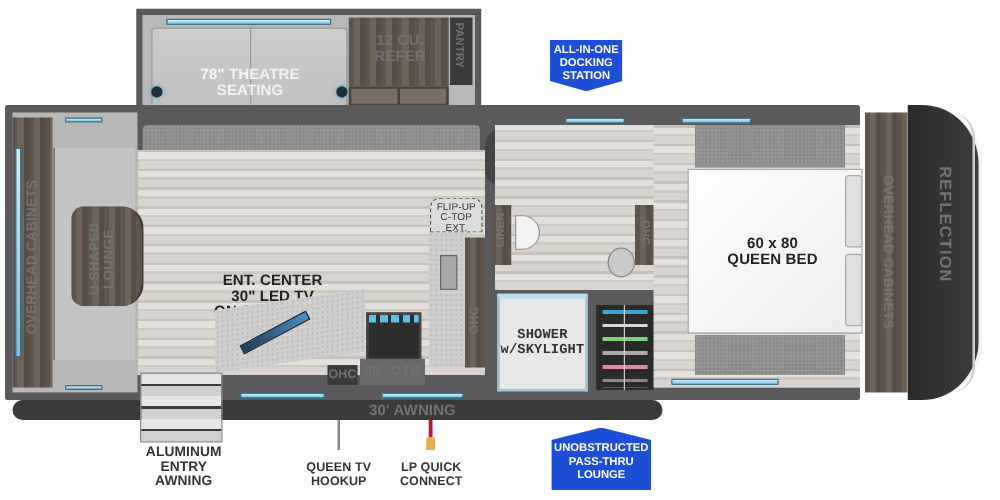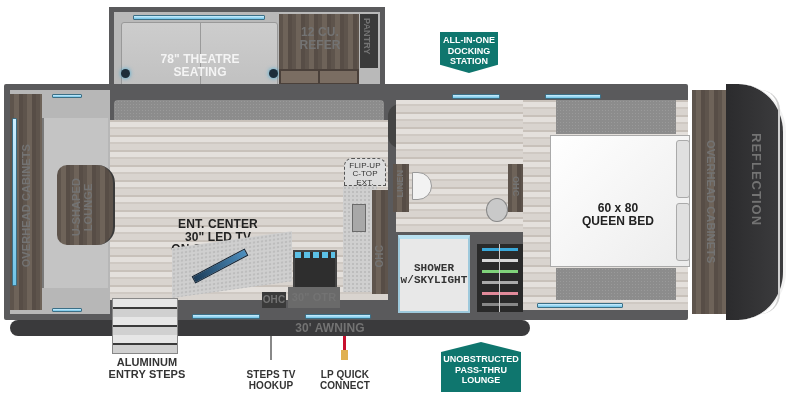--- a/index.html
+++ b/index.html
@@ -17,21 +17,21 @@
     background:
       repeating-linear-gradient(0deg, #d9d4cf 0 6px, #cfc9c3 6px 8px, #e4e0dc 8px 13px, #c8c1ba 13px 15px),
       #d8d3ce;
   }
   .wood-dark {
     background: repeating-linear-gradient(90deg, #5e544c 0 4px, #6e6359 4px 9px, #574d46 9px 13px);
   }
   .carpet { background: #8c8c8c; background-image: radial-gradient(#9a9a9a 1px, transparent 1px); background-size: 3px 3px; }
   .led { background: linear-gradient(180deg, #cfefff, #6fc3e6); border: 1px solid #3b6f86; border-radius: 1px; }
   .counter { background: #cfcfcf; background-image: radial-gradient(#bdbdbd 1px, transparent 1px); background-size: 4px 4px; }
-  .callout { background: #0f766e; color: #fff; font-weight: bold; text-align: center; line-height: 1.05; font-size: 10px; }
+  .callout { background: #1d4ed8; color: #fff; font-weight: bold; text-align: center; line-height: 1.05; font-size: 10px; }
 </style>
 </head>
 <body>
 
 <div>
 
   <div class="abs wall" style="left:109px;top:7px;width:276px;height:84px;"></div>
   <div class="abs" style="left:114px;top:12px;width:266px;height:78px;background:#b9b9b9;"></div>
   <div class="abs led" style="left:133px;top:15px;width:132px;height:5px;"></div>
   <div class="abs" style="left:121px;top:22px;width:157px;height:83px;background:linear-gradient(180deg,#cdcdcd,#bdbdbd);border:1px solid #999;border-radius:3px;"></div>
@@ -106,44 +106,44 @@
   <div class="abs" style="left:477px;top:244px;width:46px;height:68px;background:#2a2a2a;"></div>
   <div class="abs" style="left:482px;top:248px;width:36px;height:62px;background:repeating-linear-gradient(180deg,#3aa7d8 0 3px,transparent 3px 11px,#d8d8d8 11px 14px,transparent 14px 22px,#7fd27a 22px 25px,transparent 25px 33px,#aaaaaa 33px 36px,transparent 36px 44px,#e28a9a 44px 47px,transparent 47px 55px,#888 55px 58px,transparent 58px 62px);"></div>
   <div class="abs" style="left:499px;top:244px;width:1px;height:68px;background:#ccc;"></div>
 
   <div class="abs wood-floor" style="left:523px;top:100px;width:165px;height:210px;"></div>
   <div class="abs carpet" style="left:556px;top:100px;width:120px;height:34px;"></div>
   <div class="abs carpet" style="left:556px;top:268px;width:120px;height:32px;"></div>
   <div class="abs" style="left:550px;top:135px;width:140px;height:132px;background:linear-gradient(135deg,#ffffff,#ececec);border:1px solid #aaa;"></div>
   <div class="abs" style="left:676px;top:140px;width:14px;height:58px;background:#e0e0e0;border:1px solid #aaa;border-radius:3px;"></div>
   <div class="abs" style="left:676px;top:203px;width:14px;height:58px;background:#e0e0e0;border:1px solid #aaa;border-radius:3px;"></div>
-  <div class="lbl" style="left:568px;top:202px;width:100px;font-size:12px;white-space:pre-line;">60 x 80
+  <div class="lbl" style="left:568px;top:188px;width:100px;font-size:12px;white-space:pre-line;">60 x 80
 QUEEN BED</div>
   <div class="abs led" style="left:537px;top:303px;width:86px;height:5px;"></div>
 
   <div class="abs wood-dark" style="left:692px;top:90px;width:34px;height:224px;"></div>
   <div class="lbl lbl-w vert-r" style="left:704px;top:140px;font-size:11px;">OVERHEAD CABINETS</div>
   <div class="abs" style="left:726px;top:84px;width:60px;height:236px;background:linear-gradient(90deg,#2b2b2d,#3c3c3e);border-radius:0 48px 48px 0;border-right:3px solid #f2f2f2;"></div>
   <div class="abs" style="left:760px;top:90px;width:20px;height:224px;border-right:2px solid #cfcfcf;border-radius:0 40px 40px 0;"></div>
   <div class="lbl lbl-w vert-r" style="left:749px;top:133px;font-size:13px;letter-spacing:1px;">REFLECTION</div>
 
   <div class="abs led" style="left:452px;top:94px;width:48px;height:5px;"></div>
   <div class="abs led" style="left:545px;top:94px;width:56px;height:5px;"></div>
 
   <div class="abs" style="left:10px;top:320px;width:520px;height:16px;background:#3a3a3c;border-radius:8px;"></div>
   <div class="lbl lbl-w" style="left:290px;top:322px;width:80px;font-size:12px;">30' AWNING</div>
   <div class="abs led" style="left:192px;top:314px;width:68px;height:5px;"></div>
   <div class="abs led" style="left:305px;top:314px;width:66px;height:5px;"></div>
 
   <div class="abs" style="left:112px;top:298px;width:66px;height:56px;background:repeating-linear-gradient(180deg,#e6e6e6 0 8px,#3a3a3a 8px 10px,#d0d0d0 10px 18px);border:1px solid #888;"></div>
   <div class="lbl" style="left:105px;top:357px;width:84px;font-size:11px;white-space:pre-line;color:#333;">ALUMINUM
-ENTRY STEPS</div>
+ENTRY AWNING</div>
 
   <div class="abs" style="left:270px;top:336px;width:2px;height:24px;background:#888;"></div>
-  <div class="lbl" style="left:245px;top:370px;width:52px;font-size:10px;white-space:pre-line;color:#333;">STEPS TV
+  <div class="lbl" style="left:245px;top:370px;width:52px;font-size:10px;white-space:pre-line;color:#333;">QUEEN TV
 HOOKUP</div>
 
   <div class="abs" style="left:343px;top:336px;width:3px;height:14px;background:#c8102e;"></div>
   <div class="abs" style="left:341px;top:350px;width:7px;height:10px;background:#e0b050;"></div>
   <div class="lbl" style="left:315px;top:370px;width:60px;font-size:10px;white-space:pre-line;color:#333;">LP QUICK
 CONNECT</div>
 
   <div class="abs callout" style="left:440px;top:32px;width:58px;height:41px;padding-top:3px;clip-path:polygon(0 0,100% 0,100% 80%,50% 100%,0 80%);">
     <span style="white-space:pre-line;font-size:9px;">ALL-IN-ONE
 DOCKING

